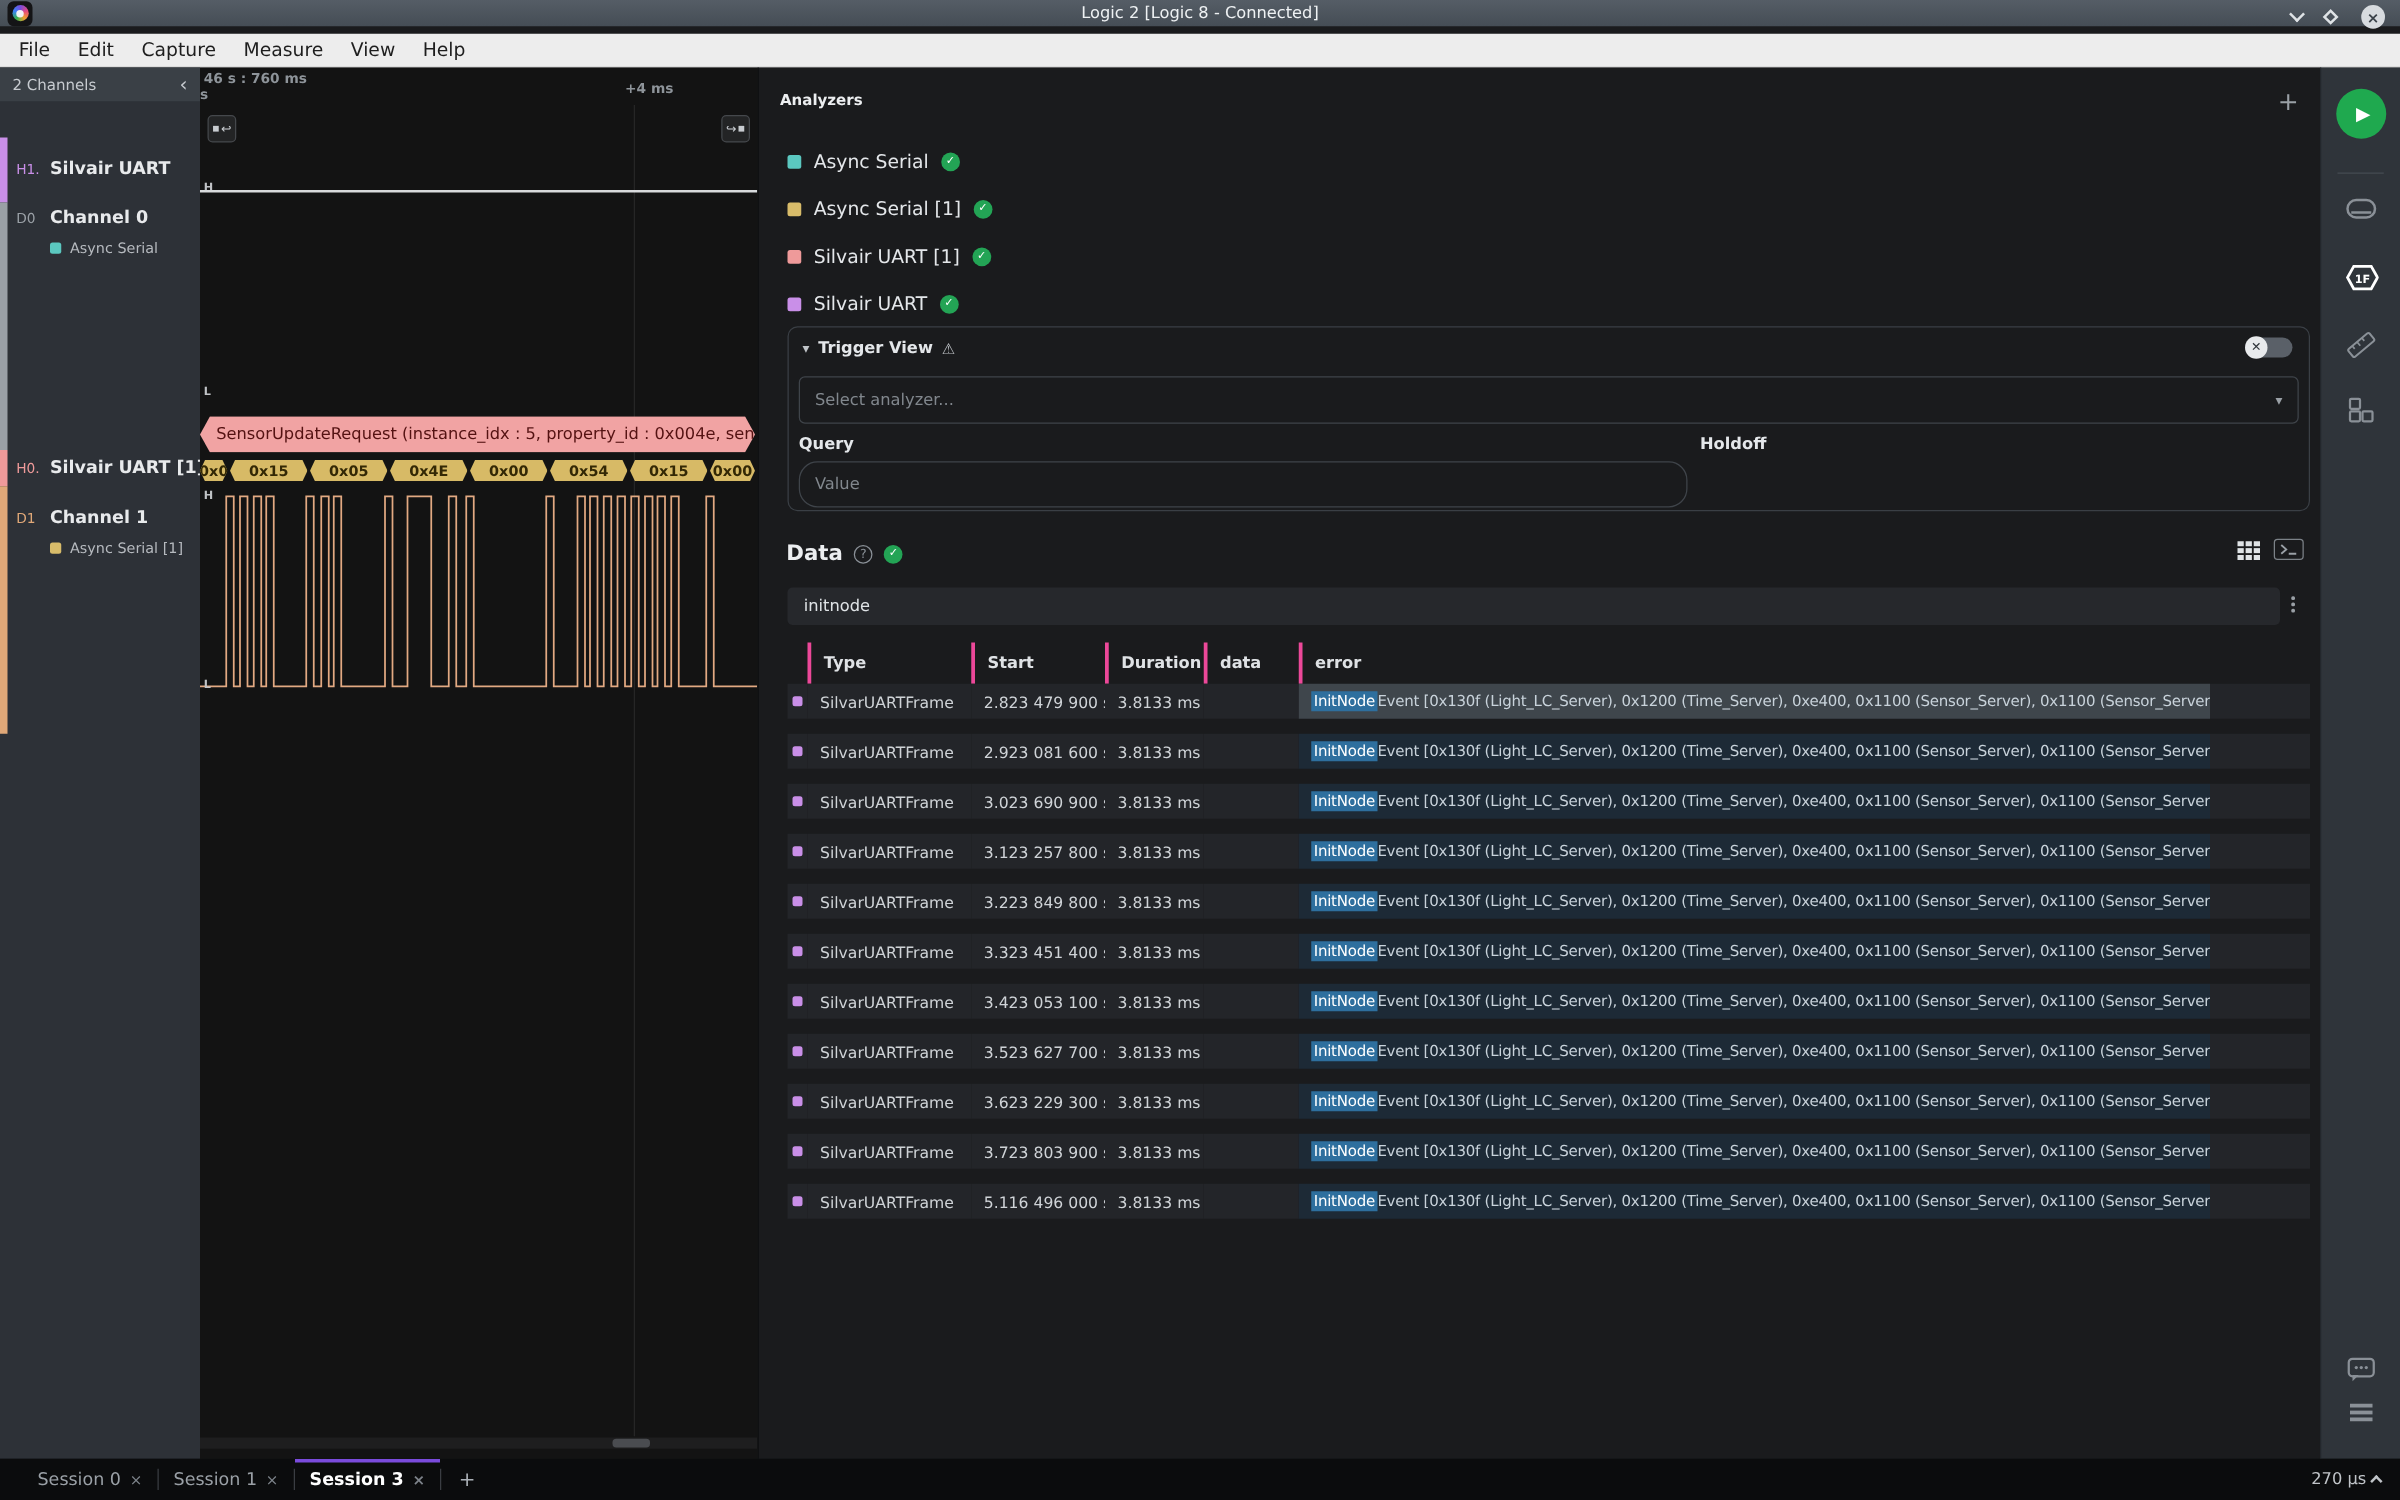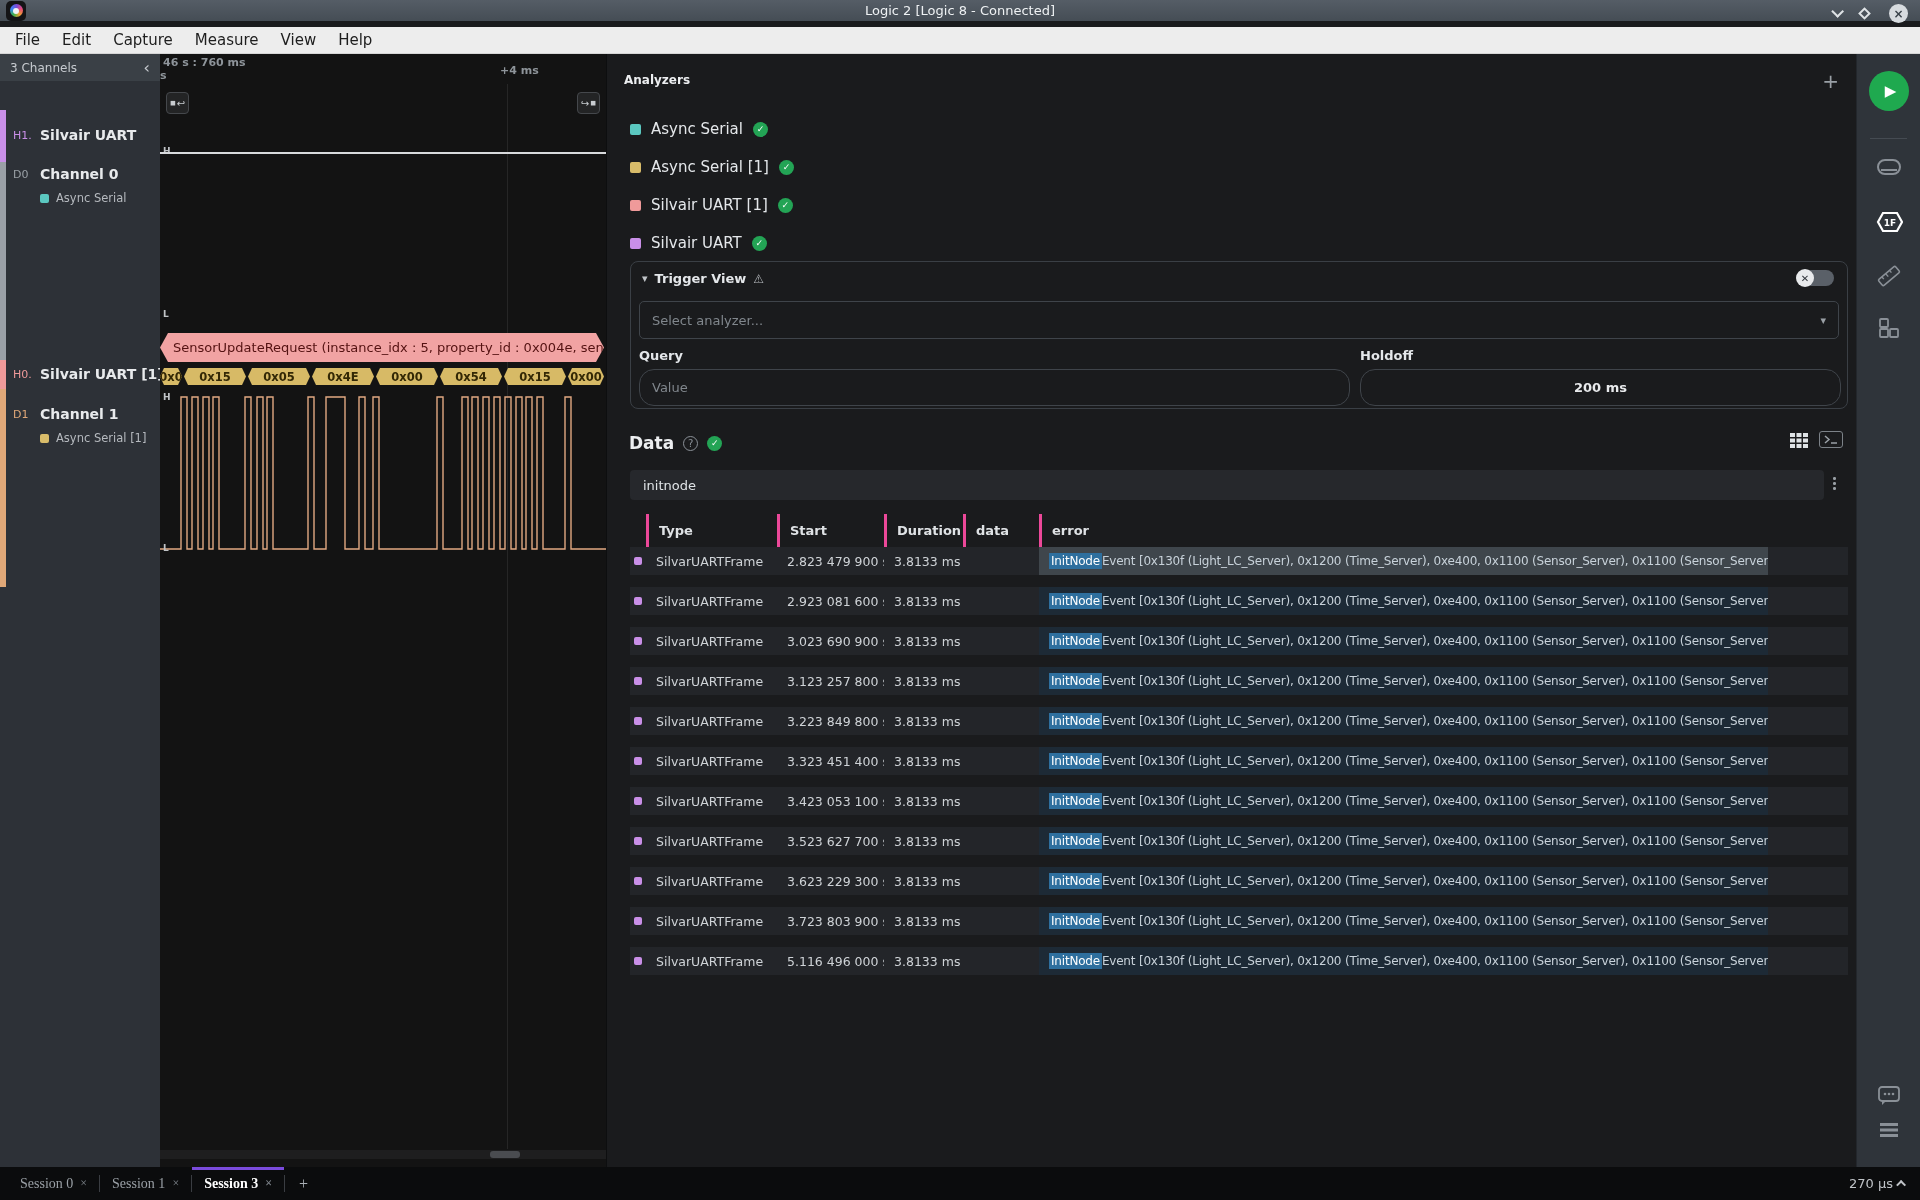--- a/index.html
+++ b/index.html
@@ -131,21 +131,21 @@
   .play-btn { position:absolute; top:17px; left:12px; width:40px; height:40px; border-radius:50%;
     background:#1fa94f; color:#fff; font-size:15px; display:flex; align-items:center; justify-content:center;
     padding-left:3px; }
   .tb-divider { position:absolute; top:84px; left:13px; right:13px; height:1px; background:#454b52; }
   .tb-icon { position:absolute; left:18px; width:28px; height:28px; display:flex; align-items:center;
     justify-content:center; color:#8a9097; }
 
   
   #statusbar { position:absolute; bottom:0; left:0; right:0; height:33px; background:#0b0c0d;
     display:flex; align-items:stretch; }
-  #tabs { display:flex; align-items:stretch; padding-left:8px;font-family:Liberation Serif, serif; }
+  #tabs { display:flex; align-items:stretch; padding-left:18px; }
   .tab { display:flex; align-items:center; gap:7px; padding:0 12px; font-size:14px; color:#9aa0a6; }
   .tab.active { color:#fff; font-weight:bold; box-shadow:inset 0 3px 0 #7a4bdc; }
   .tab .x { font-size:12px; color:#7d838a; }
   .tab-sep { width:1px; background:#3a3d42; margin:8px 0; }
   .tab-add { display:flex; align-items:center; padding:0 14px; color:#aab0b6; font-size:16px; }
   .sb-right { margin-left:auto; display:flex; align-items:center; gap:6px; padding-right:14px;
     font-size:13px; color:#c0c4c8; }
   .chev-up { width:7px; height:7px; border-left:2px solid #c0c4c8; border-top:2px solid #c0c4c8;
     transform:rotate(45deg) translateY(2px); }
 </style>
@@ -170,21 +170,21 @@
     <div class="menu-item">File</div>
     <div class="menu-item">Edit</div>
     <div class="menu-item">Capture</div>
     <div class="menu-item">Measure</div>
     <div class="menu-item">View</div>
     <div class="menu-item">Help</div>
   </div>
 
 <div id="sidebar">
   <div class="sb-header">
-    <span>3 Channels</span>
+    <span>2 Channels</span>
     <span class="sb-collapse">‹</span>
   </div>
   <div id="ch-container">
       <div class="ch" style="top: 27px;">
         <div class="ch-bar" style="top: 29px; height: 52px; bottom: auto; background: rgb(201, 143, 232);"></div>
         <div class="ch-id" style="top: 48px; color: rgb(201, 143, 232);">H1.</div>
         <div class="ch-name" style="top: 46px;">Silvair UART</div>
       </div>
       <div class="ch" style="top: 27px;">
         <div class="ch-bar" style="top: 81px; height: 198px; bottom: auto; background: rgb(154, 160, 166);"></div>
@@ -289,21 +289,20 @@
     <div class="toggle">
       <div class="knob">✕</div>
     </div>
     <div class="tv-select">
       <span class="ph">Select analyzer...</span>
       <span class="sel-chev">▾</span>
     </div>
     <div class="tv-label" style="left:8px;">Query</div>
     <div class="tv-label" style="left:729px;">Holdoff</div>
     <div class="tv-input q">Value</div>
-    <div class="tv-input h">200 ms</div>
   </div>
 
   <div class="data-head">
     <span class="data-title">Data</span>
     <span class="qmark">?</span>
     <span class="check">✓</span>
   </div>
   <div class="data-icons">
     <svg width="20" height="16">
       <g fill="#dfe3e6">

